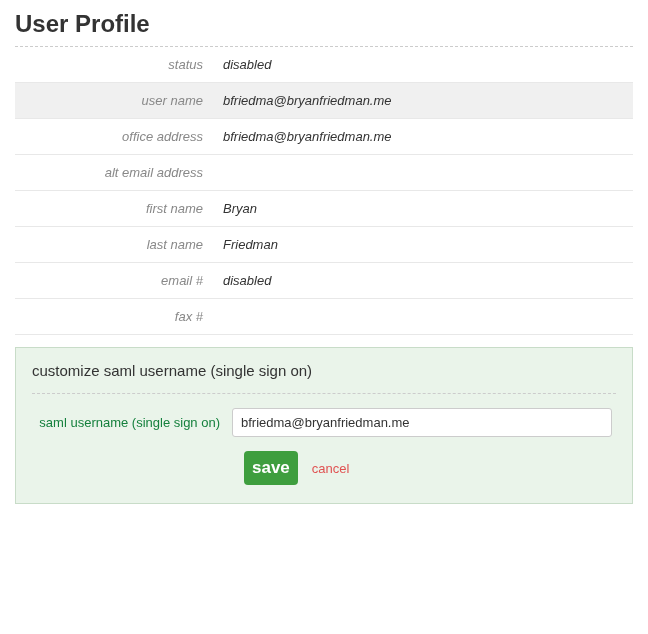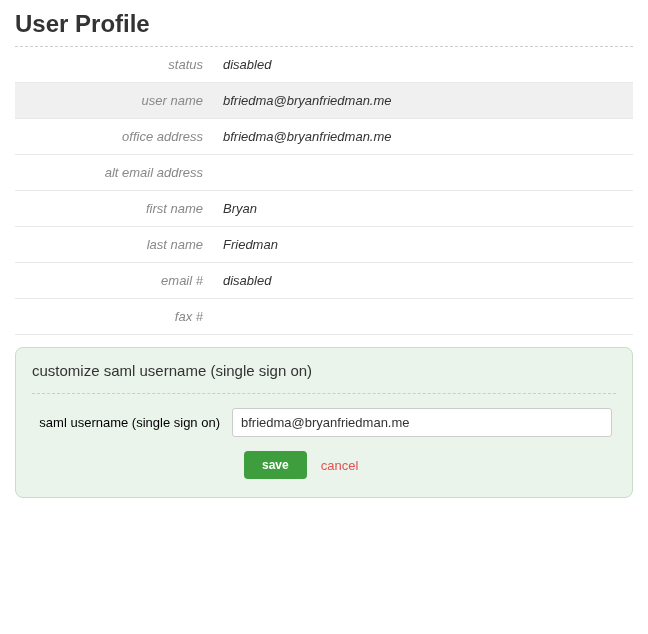--- a/index.html
+++ b/index.html
@@ -63,41 +63,41 @@
     }
 
     .value-email {
       color: #5a9a3e;
       font-weight: 500;
     }
 
     .saml-section {
       margin-top: 12px;
       border: 1px solid #c8dcc8;
-      border-radius: 8px;
+      border-radius: 0;
       background-color: #eaf4ea;
       padding: 14px 16px 18px 16px;
     }
 
     .saml-title {
       font-size: 15px;
       color: #333;
       margin-bottom: 14px;
       font-weight: normal;
     }
 
     .saml-form-row {
       display: flex;
       align-items: center;
       margin-bottom: 14px;
     }
 
     .saml-label {
       text-align: right;
-      color: #000000;
+      color: #15803d;
       width: 200px;
       padding-right: 12px;
       font-size: 13px;
       flex-shrink: 0;
     }
 
     .saml-input {
       flex: 1;
       padding: 6px 8px;
       border: 1px solid #ccc;
@@ -113,22 +113,22 @@
       align-items: center;
       margin-left: 212px;
       gap: 14px;
     }
 
     .save-btn {
       background-color: #3e9e3e;
       color: #fff;
       border: none;
       border-radius: 4px;
-      padding: 7px 18px;
-      font-size: 12px;
+      padding: 7px 8px;
+      font-size: 17px;
       cursor: pointer;
       font-weight: bold;
     }
 
     .cancel-link {
       color: #e05252;
       font-size: 13px;
       cursor: pointer;
       text-decoration: none;
       background: none;

